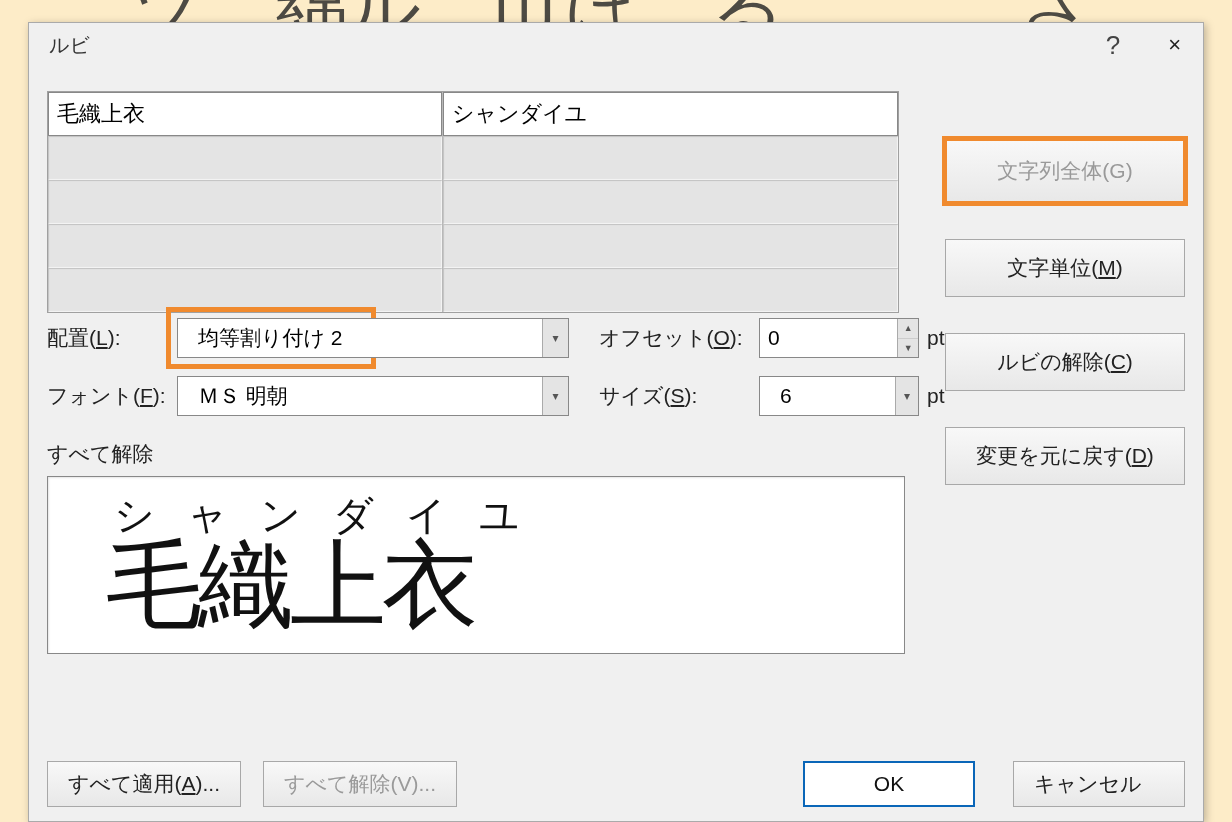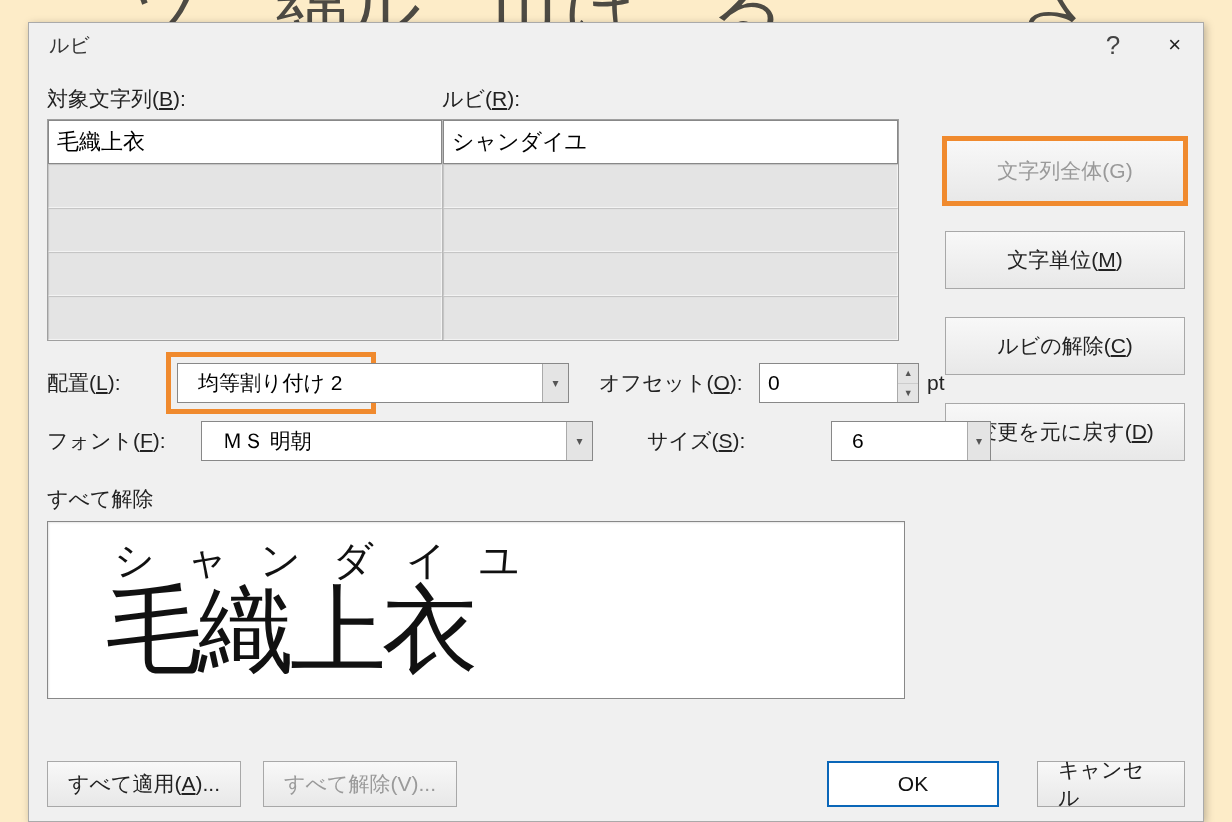--- a/index.html
+++ b/index.html
@@ -58,34 +58,34 @@
     .grid-cell input {
       width: 100%; height: 100%;
       background: #fff;
       border: 1px solid #888;
       padding: 0 8px;
       font-size: 22px;
       font-family: "Yu Gothic UI", "Meiryo", sans-serif;
     }
     .cell-left { width: 395px; border-right: 1px solid #b8b8b8; }
     .cell-right { width: 455px; }
-    .side-buttons { position: absolute; right: 18px; top: 72px; width: 240px; display: flex; flex-direction: column; gap: 28px; }
+    .side-buttons { position: absolute; right: 18px; top: 72px; width: 240px; display: flex; flex-direction: column; gap: 36px; }
     .wbtn {
       height: 58px;
       background: linear-gradient(#f8f8f8, #e8e8e8);
       border: 1px solid #a8a8a8;
       font-size: 21px;
       color: #222;
       cursor: default;
       text-align: center;
       display: flex; align-items: center; justify-content: center;
     }
     .wbtn.disabled { color: #999; }
     .highlight { outline: 5px solid #f08a2e; outline-offset: -2px; }
-    .form-row { display: flex; align-items: center; margin-top: 20px; height: 44px; }
+    .form-row { display: flex; align-items: center; margin-top: 3px; height: 44px; }
     .form-row .flabel { width: 130px; font-size: 21px; color: #222; }
     .combo {
       display: flex;
       align-items: center;
       background: #fff;
       border: 1px solid #888;
       height: 40px;
       position: relative;
     }
     .combo input {
@@ -151,24 +151,20 @@
 <div class="dialog">
   <div class="titlebar">
     <span>ルビ</span>
     <div class="titlebar-right">
       <span class="help-btn">?</span>
       <span class="close-btn">×</span>
     </div>
   </div>
 
   <div class="content">
-    <div class="top-labels">
-      <div class="col1 label">対象文字列(<span class="underline">B</span>):</div>
-      <div class="label">ルビ(<span class="underline">R</span>):</div>
-    </div>
 
     <div class="grid-wrap">
       <div class="grid-table">
         <div class="grid-row">
           <div class="grid-cell cell-left"><input value="毛織上衣" style=""></div>
           <div class="grid-cell cell-right"><input value="シャンダイユ" style=""></div>
         </div>
         <div class="grid-row">
           <div class="grid-cell cell-left"></div>
           <div class="grid-cell cell-right"></div>
@@ -208,21 +204,21 @@
       <div class="spinner">
         <input value="0" style="">
         <div class="spinbtns">
           <div class="sp">▲</div>
           <div class="sp">▼</div>
         </div>
       </div>
       <span class="unit">pt</span>
     </div>
 
-    <div class="form-row" style="margin-top:14px;gap:24px;">
+    <div class="form-row" style="margin-top:14px;">
       <div class="flabel">フォント(<span class="underline">F</span>):</div>
       <div class="combo" style="width:392px;">
         <input value="ＭＳ 明朝" style="">
         <div class="dropdown-btn">▾</div>
       </div>
       <div class="midcol">サイズ(<span class="underline">S</span>):</div>
       <div class="combo" style="width:160px;">
         <input value="6" style="">
         <div class="dropdown-btn">▾</div>
       </div>
@@ -235,17 +231,17 @@
       <div class="preview-base">毛織上衣</div>
     </div>
 
     <div class="bottom-row">
       <div class="bottom-left">
         <div class="bbtn">すべて適用(<span class="underline">A</span>)...</div>
         <div class="bbtn disabled">すべて解除(V)...</div>
       </div>
       <div class="bottom-right">
         <div class="okbtn">OK</div>
-        <div class="bbtn" style="width:148px;">キャンセル</div>
+        <div class="bbtn" style="width:172px;">キャンセル</div>
       </div>
     </div>
   </div>
 </div>
 
 </body></html>

